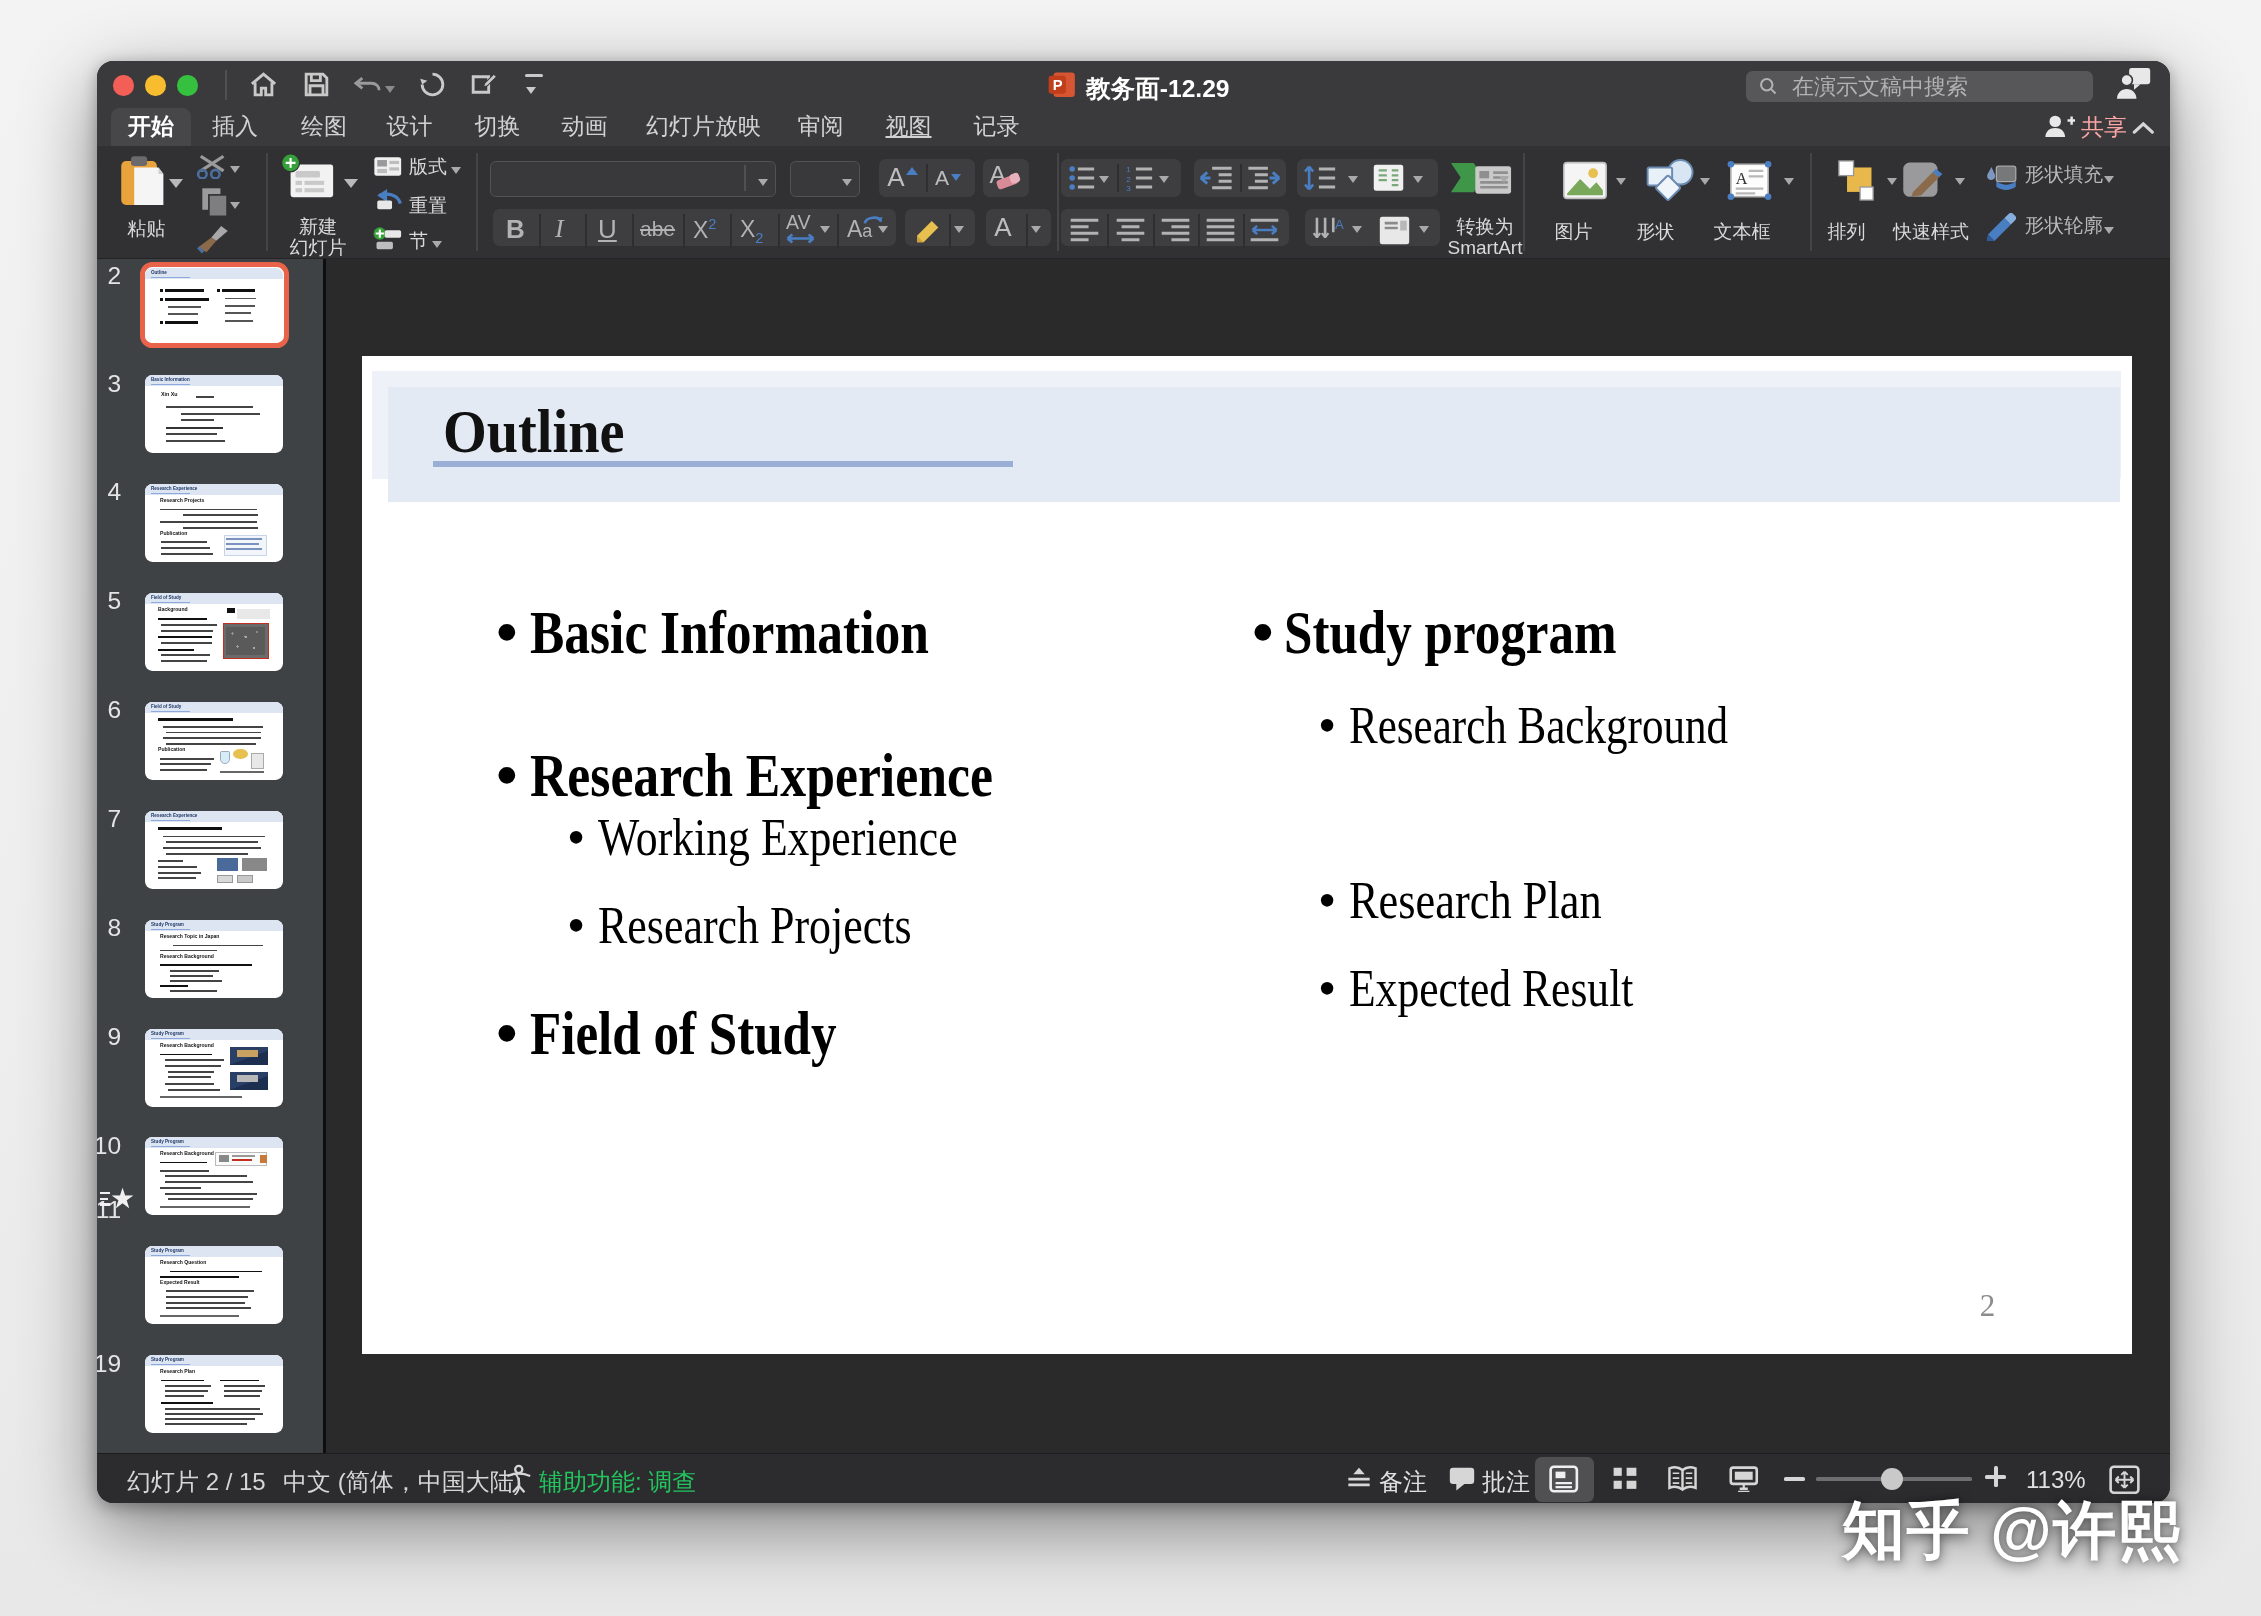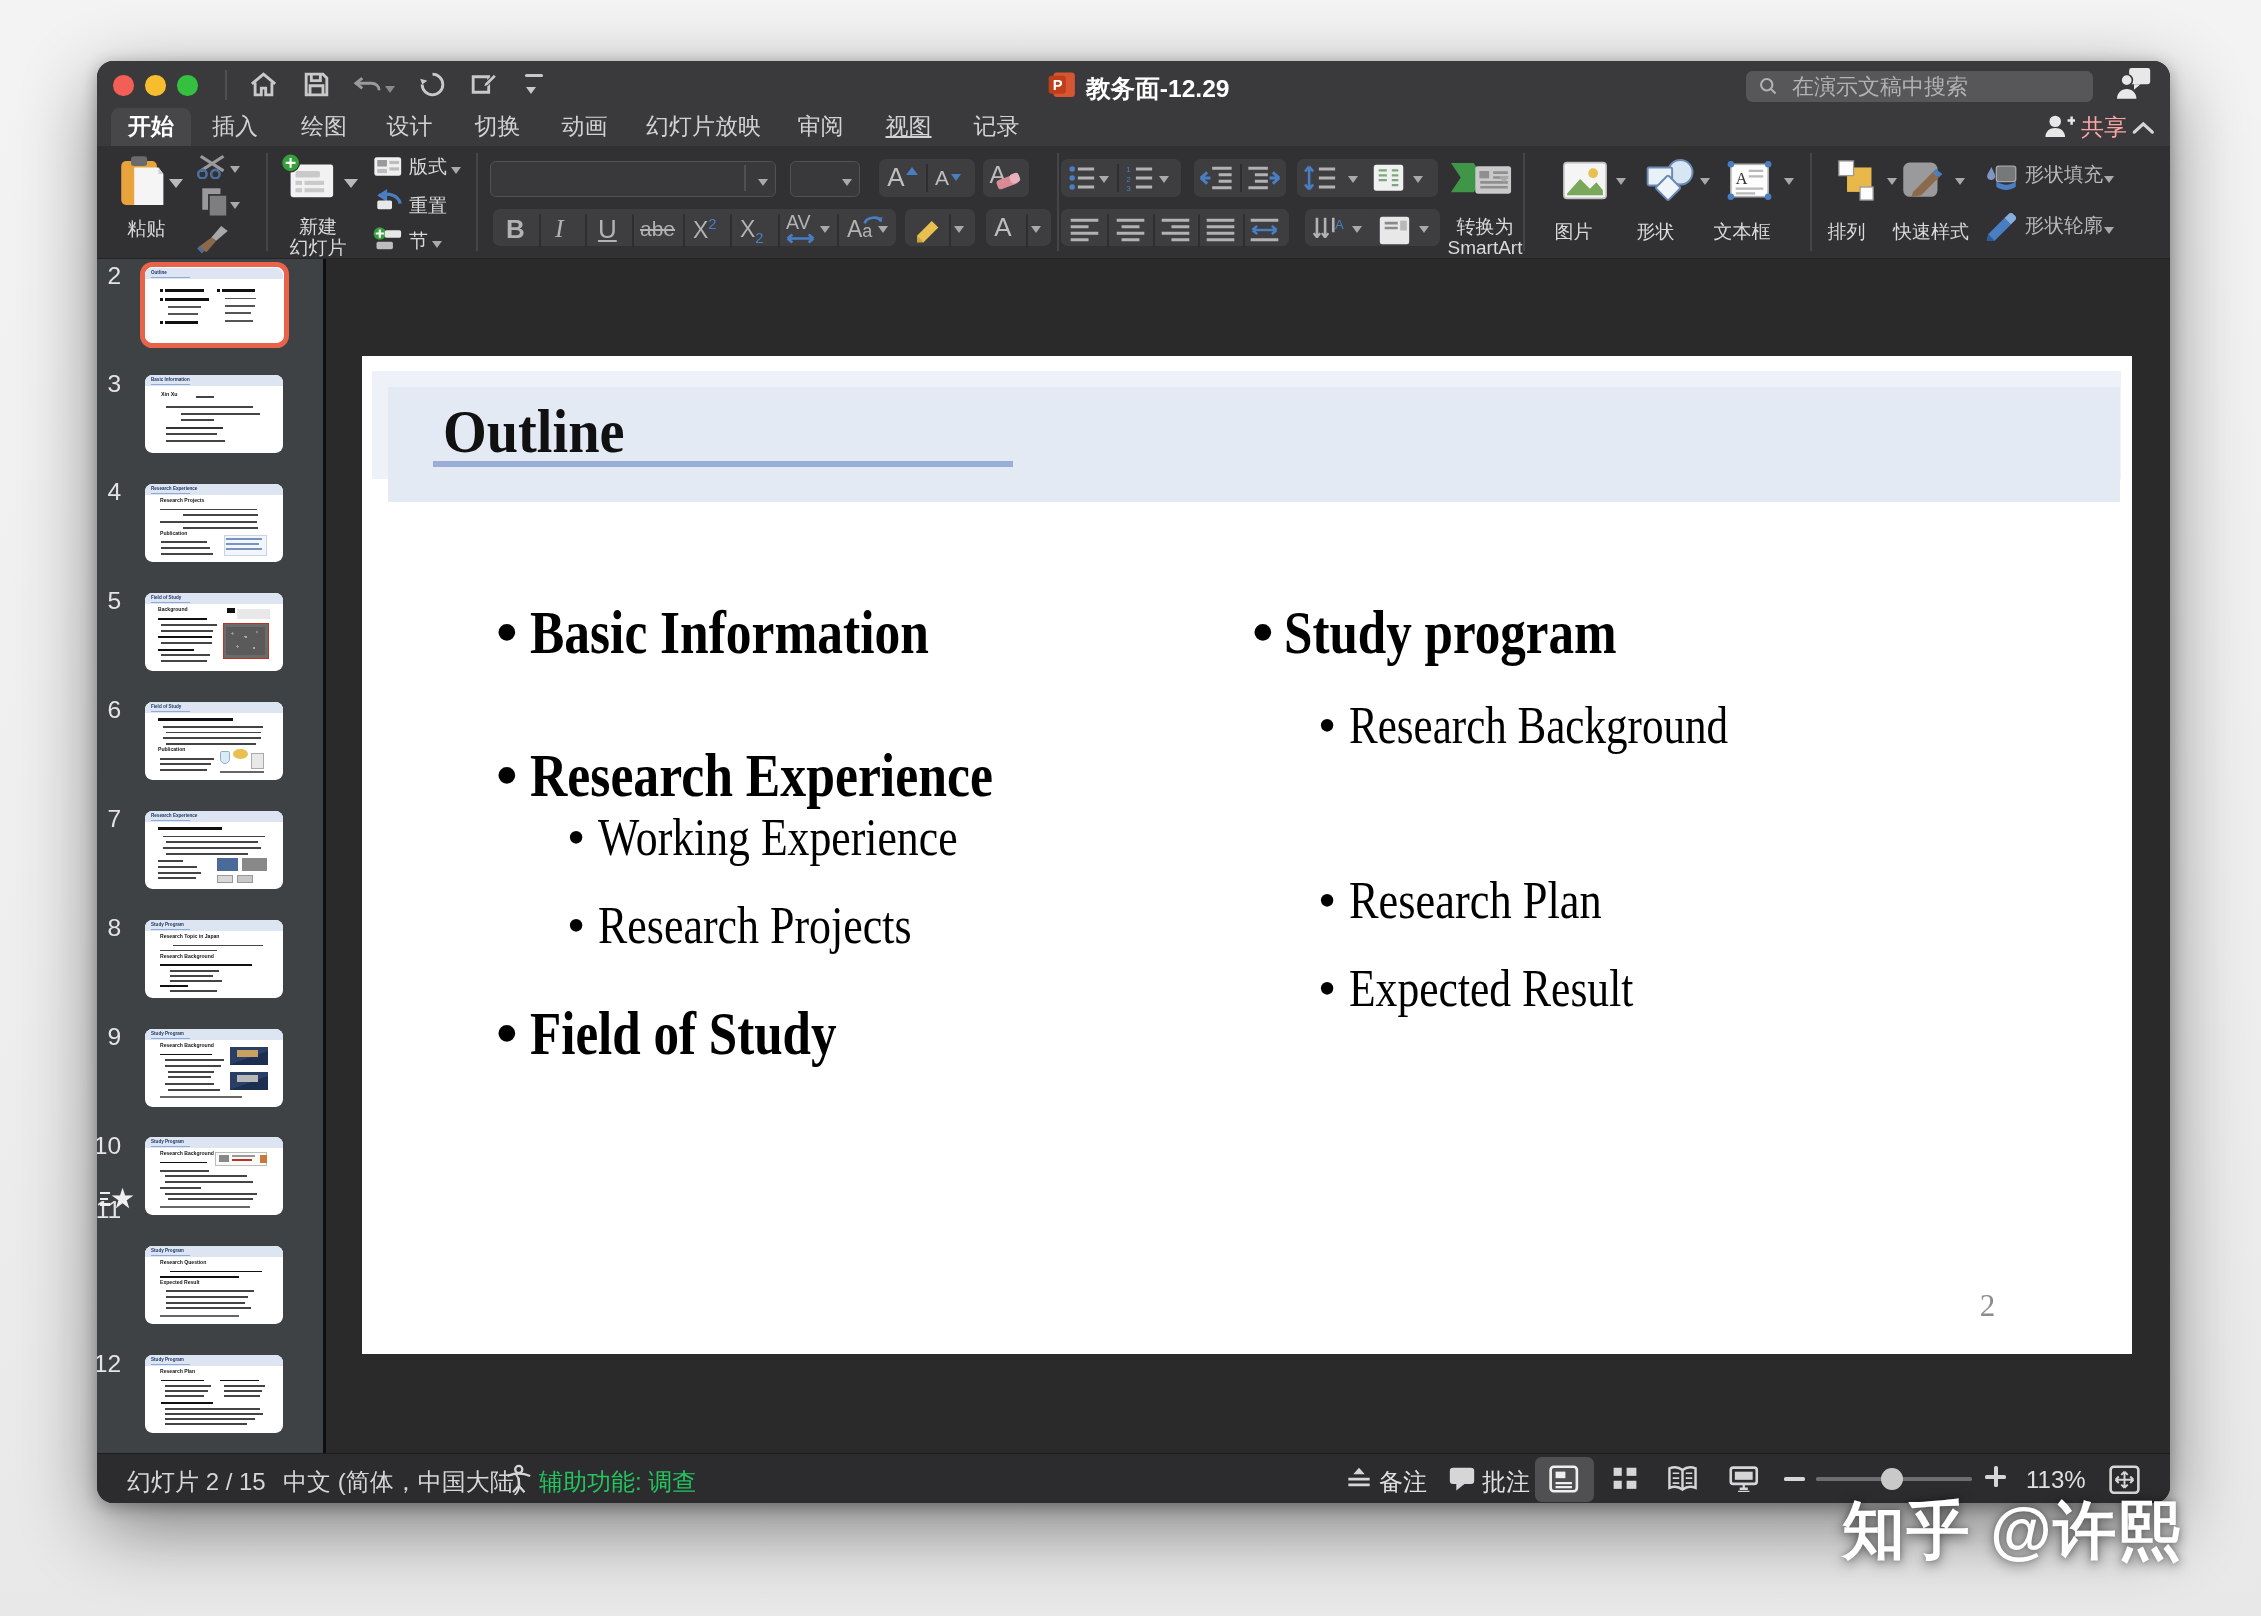--- a/index.html
+++ b/index.html
@@ -424,21 +424,21 @@
       <div class="num" style="top:3.3px;">2</div>
       <div class="num" style="top:111px;">3</div>
       <div class="num" style="top:219px;">4</div>
       <div class="num" style="top:328px;">5</div>
       <div class="num" style="top:437px;">6</div>
       <div class="num" style="top:546px;">7</div>
       <div class="num" style="top:655px;">8</div>
       <div class="num" style="top:764px;">9</div>
       <div class="num" style="top:873px;">10</div>
       <div class="num" style="top:937px;">11</div>
-      <div class="num" style="top:1091px;">12</div>
+      <div class="num" style="top:1091px;">19</div>
       <div style="position:absolute;left:3.3px;top:928px;color:#f0f0f0;">
         <div style="position:absolute;left:0;top:4.9px;width:9.8px;height:2.5px;background:#f0f0f0"></div>
         <div style="position:absolute;left:0;top:10.6px;width:7.4px;height:2.5px;background:#f0f0f0"></div>
         <div style="position:absolute;left:0;top:16.4px;width:9.8px;height:2.5px;background:#f0f0f0"></div>
         <div style="position:absolute;left:9.8px;top:-4.9px;font-size:28px;">★</div>
       </div>
 
       <div class="sel"></div>
       <div class="thumb" style="top:9px;height:75px;">
         <div class="th-head">

